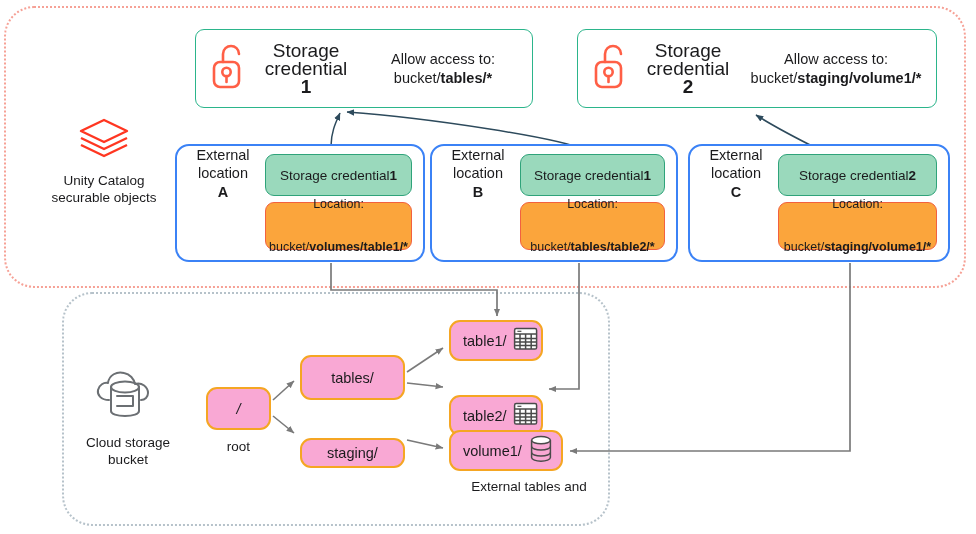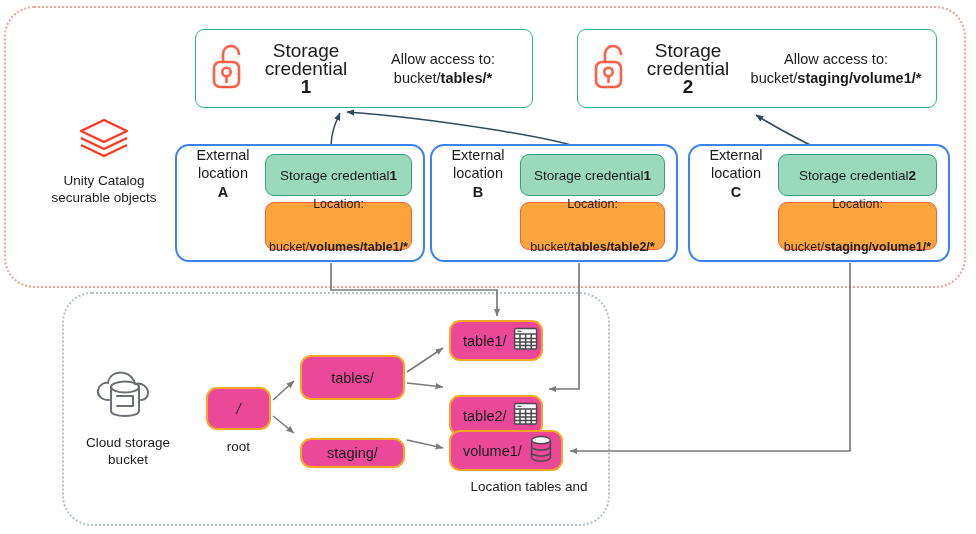--- a/index.html
+++ b/index.html
@@ -80,21 +80,21 @@
     box-sizing:border-box;background:#fba53c;border:1.4px solid #f2613f;
     border-radius:9px;height:48px;display:flex;flex-direction:column;
     align-items:center;justify-content:center;
     font-size:12.5px;line-height:15px;color:#1b1b1d;text-align:center;gap:28px;
   }
   .chip-loc b{font-weight:bold;}
   .chip-loc .path{white-space:nowrap;}
 
   
   .node{
-    position:absolute;box-sizing:border-box;background:#ec4899;
+    position:absolute;box-sizing:border-box;background:#f9a8d4;
     border:2.2px solid #f5a623;border-radius:11px;
     display:flex;align-items:center;justify-content:center;
     font-size:14.5px;color:#1b1b1d;
   }
   .node.with-icon{justify-content:flex-start;padding-left:12px;gap:6px;}
   #node-root{left:206px;top:387px;width:65px;height:43px;font-style:italic;}
   #node-tables{left:300px;top:355px;width:105px;height:45px;}
   #node-staging{left:300px;top:438px;width:105px;height:30px;}
   #node-table1{left:449px;top:320px;width:94px;height:41px;}
   #node-table2{left:449px;top:368px;width:94px;height:41px;margin-top:27px;}
@@ -323,16 +323,16 @@
           <ellipse cx="13" cy="5.2" rx="9.4" ry="3.6" fill="#ffffff"></ellipse>
           <path d="M3.6 5.2 L3.6 22.6 C3.6 24.6 7.8 26.2 13 26.2 C18.2 26.2 22.4 24.6 22.4 22.6 L22.4 5.2"></path>
           <path d="M3.6 11.4 C3.6 13.4 7.8 15 13 15 C18.2 15 22.4 13.4 22.4 11.4"></path>
           <path d="M3.6 17.4 C3.6 19.4 7.8 21 13 21 C18.2 21 22.4 19.4 22.4 17.4"></path>
         </g>
       </svg>
     </span>
   </div>
 
   <div class="caption" id="caption-ext">
-    <div>Location tables and</div>
+    <div>External tables and</div>
   </div>
 
 </div>
 
 </body></html>

